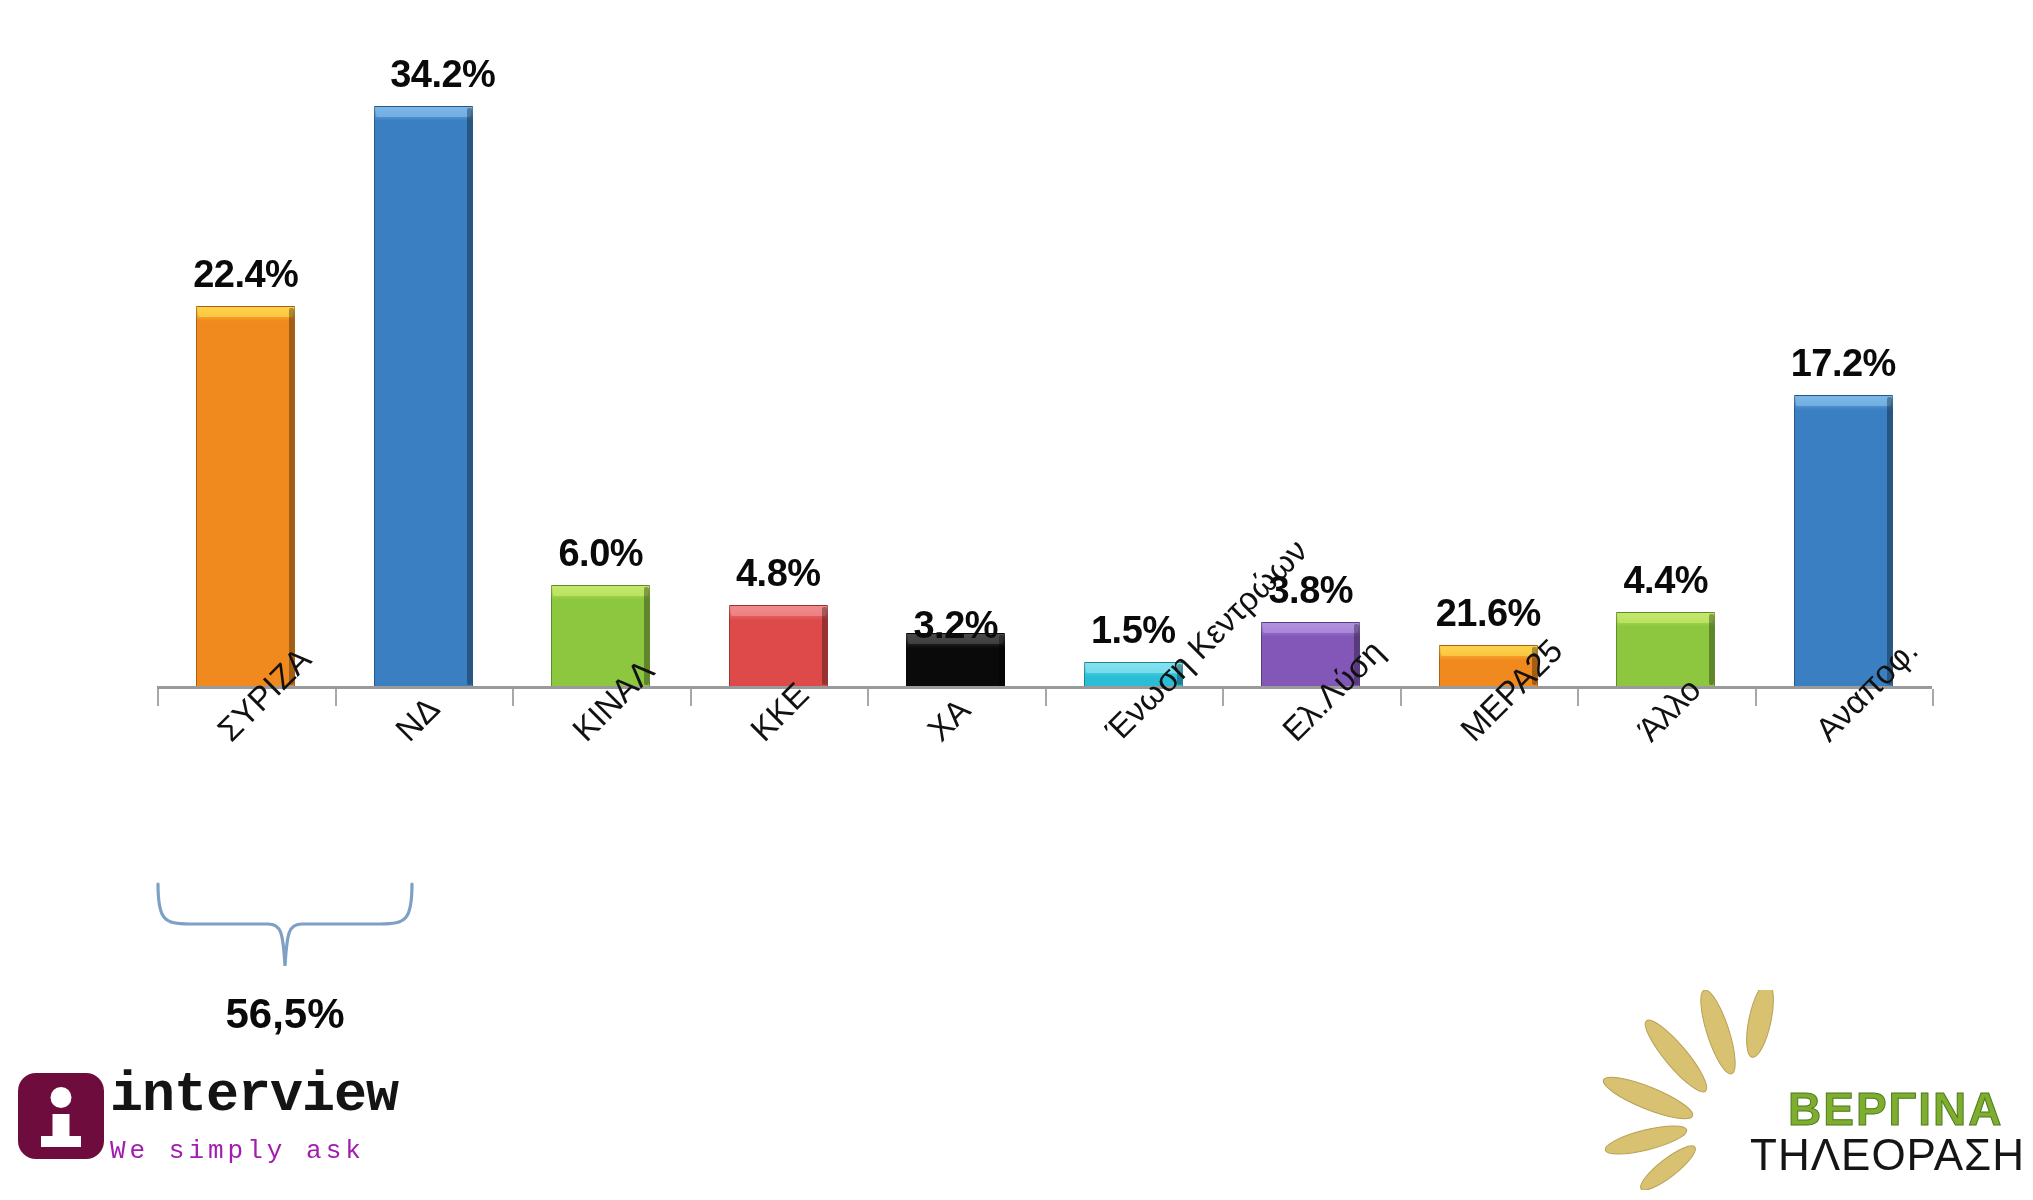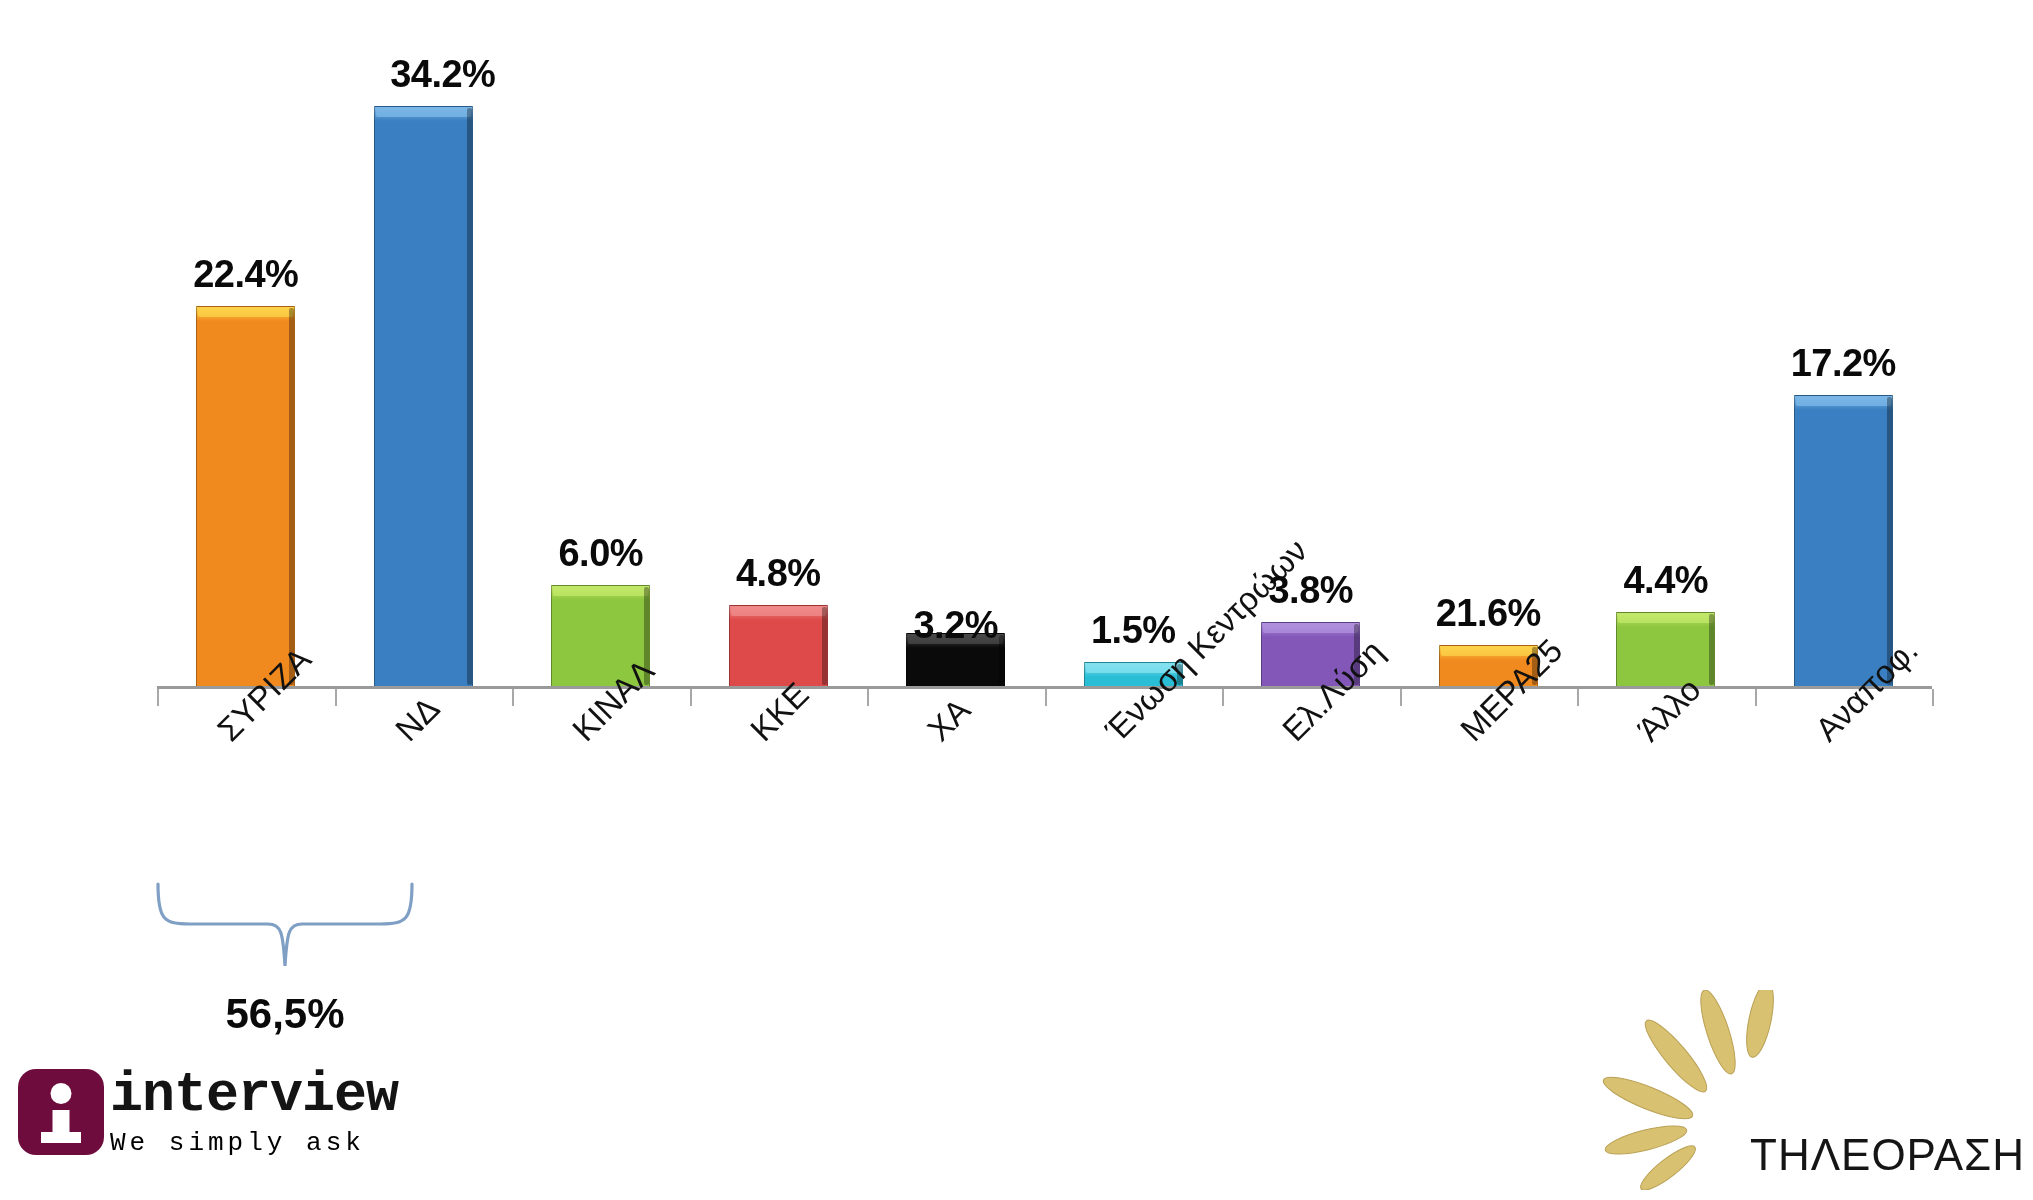--- a/index.html
+++ b/index.html
@@ -170,23 +170,23 @@
   }
   #interview-text { line-height: 1; }
   #interview-name {
     font-size: 55px;
     font-weight: bold;
     color: #141414;
     font-family: "Liberation Mono", monospace;
     letter-spacing: -1px;
   }
   #interview-tagline {
-    margin-top: 7px;
+    margin-top: 15px;
     font-size: 26px;
-    color: #000000;
+    color: #a21caf;
     font-family: "Liberation Mono", monospace;
     letter-spacing: 4px;
   }
 
   
   #vergina-logo {
     position: absolute;
     left: 1600px;
     top: 990px;
     width: 420px;
@@ -321,20 +321,21 @@
     <svg width="300" height="200" viewBox="0 0 300 200">
       <g fill="#d8c170" stroke="#b9a055" stroke-width="1">
         <ellipse cx="160" cy="30" rx="11" ry="38" transform="rotate(12 160 30)"></ellipse>
         <ellipse cx="118" cy="42" rx="11" ry="44" transform="rotate(-18 118 42)"></ellipse>
         <ellipse cx="76" cy="66" rx="11" ry="46" transform="rotate(-40 76 66)"></ellipse>
         <ellipse cx="48" cy="108" rx="11" ry="48" transform="rotate(-68 48 108)"></ellipse>
         <ellipse cx="46" cy="150" rx="10" ry="42" transform="rotate(-104 46 150)"></ellipse>
         <ellipse cx="68" cy="178" rx="9" ry="34" transform="rotate(-128 68 178)"></ellipse>
       </g>
     </svg>
+    <div id="vergina-name">ΒΕΡΓΙΝΑ</div>
     <div id="vergina-sub">ΤΗΛΕΟΡΑΣΗ</div>
   </div>
 
 <div class="bar-value" style="left: 157px; width: 177.5px; top: 253.2px;">22.4%</div>
     <div class="bar-value" style="left: 354px; width: 177.5px; top: 52.6px;">34.2%</div>
     <div class="bar-value" style="left: 512px; width: 177.5px; top: 532px;">6.0%</div>
     <div class="bar-value" style="left: 689.5px; width: 177.5px; top: 552.4px;">4.8%</div>
     <div class="bar-value" style="left: 867px; width: 177.5px; top: 579.6px; margin-top: 24px;">3.2%</div>
     <div class="bar-value" style="left: 1044.5px; width: 177.5px; top: 608.5px;">1.5%</div>
     <div class="bar-value" style="left: 1222px; width: 177.5px; top: 569.4px;">3.8%</div>

